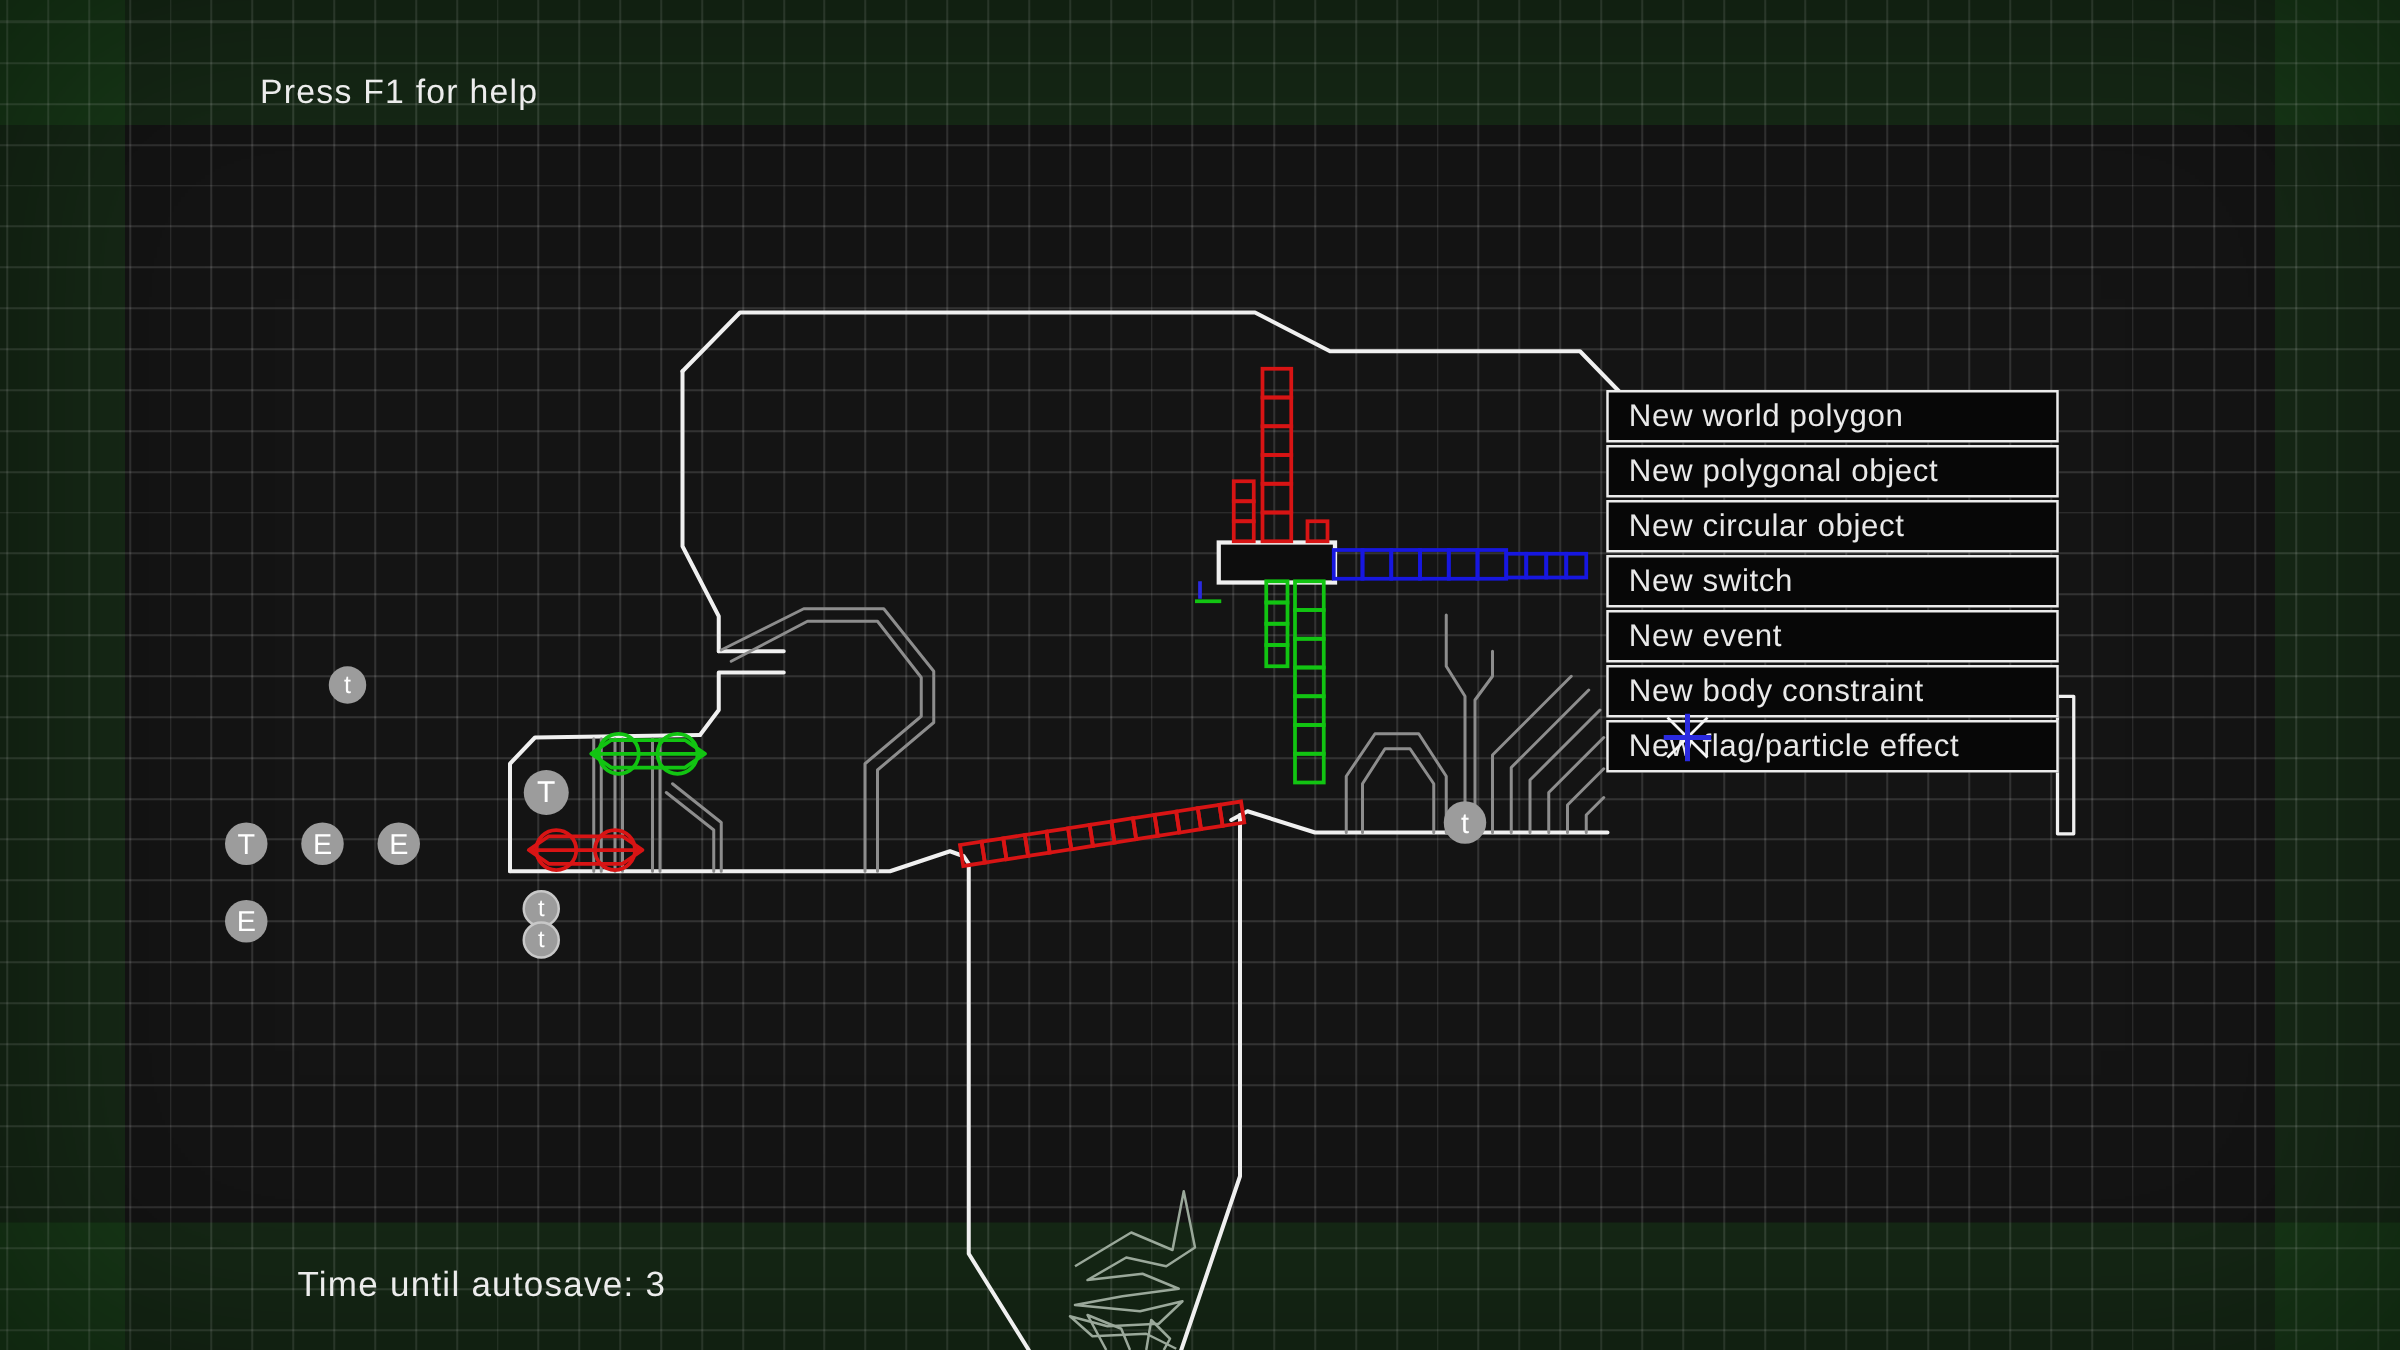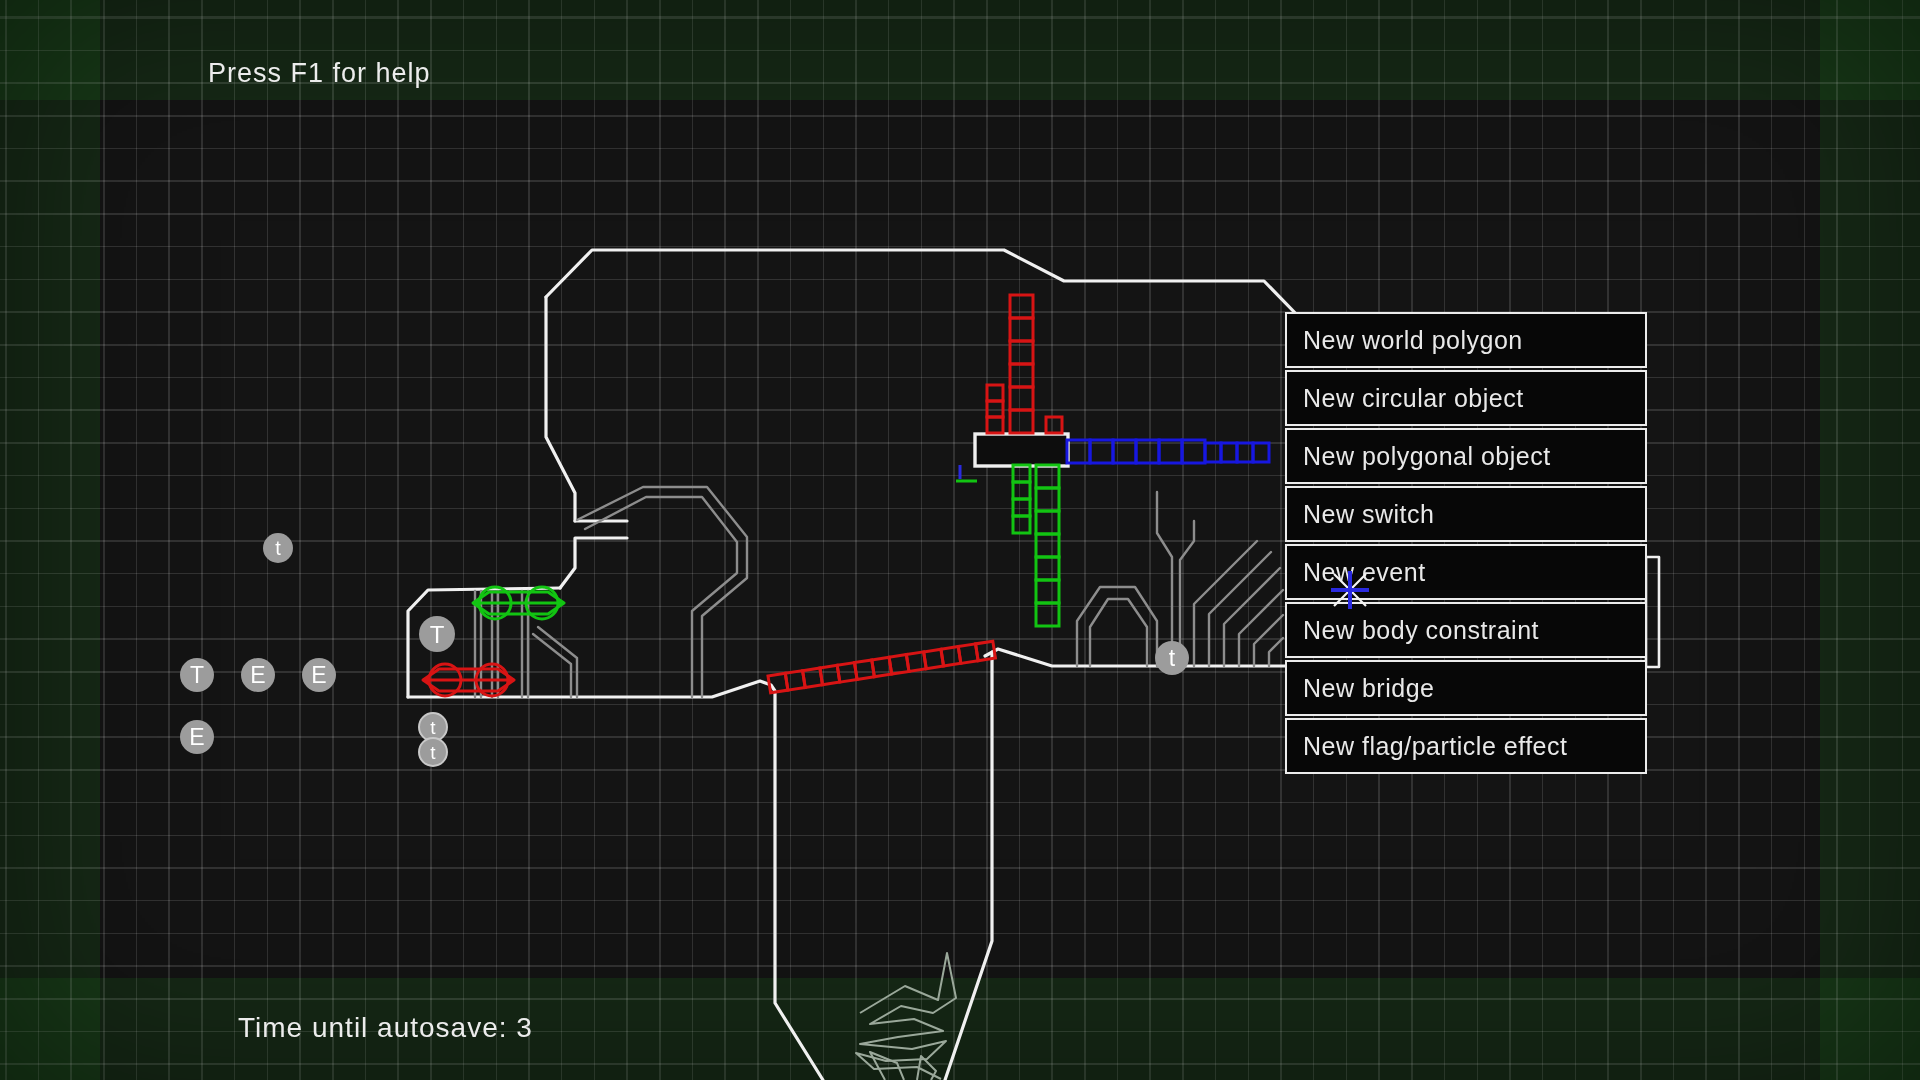--- a/index.html
+++ b/index.html
@@ -12,21 +12,21 @@
   #band-right{left:1820px;top:0;width:100px;height:1080px;}
   #grid{position:absolute;left:0;top:0;width:1920px;height:1080px;pointer-events:none;
     background-image:
       repeating-linear-gradient(to right, rgba(255,255,255,0.13) 0 1.5px, transparent 1.5px 32.7px),
       repeating-linear-gradient(to bottom, rgba(255,255,255,0.13) 0 1.5px, transparent 1.5px 32.7px);
     background-position:5px 17px;}
   #vignette{position:absolute;left:0;top:0;width:1920px;height:1080px;pointer-events:none;
     box-shadow:inset 0 0 200px rgba(0,0,0,0.45);}
   #scene{position:absolute;left:0;top:0;z-index:3;}
   #menu{position:absolute;left:1285px;top:312px;width:362px;z-index:5;}
-  .menu-item{box-sizing:border-box;height:56px;margin-bottom:2px;background:#070707;
+  .menu-item{box-sizing:border-box;height:42px;margin-bottom:2px;background:#070707;
     border:2px solid #ececec;color:#e9e9e9;font-size:25px;letter-spacing:0.5px;
     display:flex;align-items:center;padding-left:16px;white-space:nowrap;cursor:pointer;}
   .hud{position:absolute;color:#ececec;letter-spacing:1px;z-index:4;}
   #hud-help{left:208px;top:58px;font-size:27px;text-align:right;}
   #hud-autosave{left:208px;top:1012px;font-size:28px;margin-left:30px;}
   #cursor-layer{position:absolute;left:0;top:0;z-index:9;pointer-events:none;}
 </style>
 </head>
 <body>
 
@@ -181,26 +181,25 @@
         </g>
         <g>
           <circle cx="1172" cy="658" r="17" fill="#9c9c9c" stroke="none" stroke-width="0"></circle>
           <text x="1172" y="658" fill="#ffffff" text-anchor="middle" dominant-baseline="central" font-family="&quot;Liberation Sans&quot;,sans-serif" font-size="23">t</text>
         </g>
       </g>
   </svg>
 
   <div id="menu">
       <div class="menu-item">New world polygon</div>
+      <div class="menu-item">New polygonal object</div>
       <div class="menu-item">New circular object</div>
-      <div class="menu-item">New polygonal object</div>
       <div class="menu-item">New switch</div>
       <div class="menu-item">New event</div>
       <div class="menu-item">New body constraint</div>
-      <div class="menu-item">New bridge</div>
       <div class="menu-item">New flag/particle effect</div>
     </div>
 
   <div class="hud" id="hud-help">Press F1 for help</div>
   <div class="hud" id="hud-autosave">Time until autosave: 3</div>
 
   <svg id="cursor-layer" width="1920" height="1080" viewBox="0 0 1920 1080">
     <g id="cursor">
         <path d="M1334,574 L1366,606 M1366,574 L1334,606" stroke="#f5f5f5" stroke-width="2.2" fill="none"></path>
         <path d="M1331,590 H1369 M1350,571 V609" stroke="#2a2ae0" stroke-width="4" fill="none"></path>

